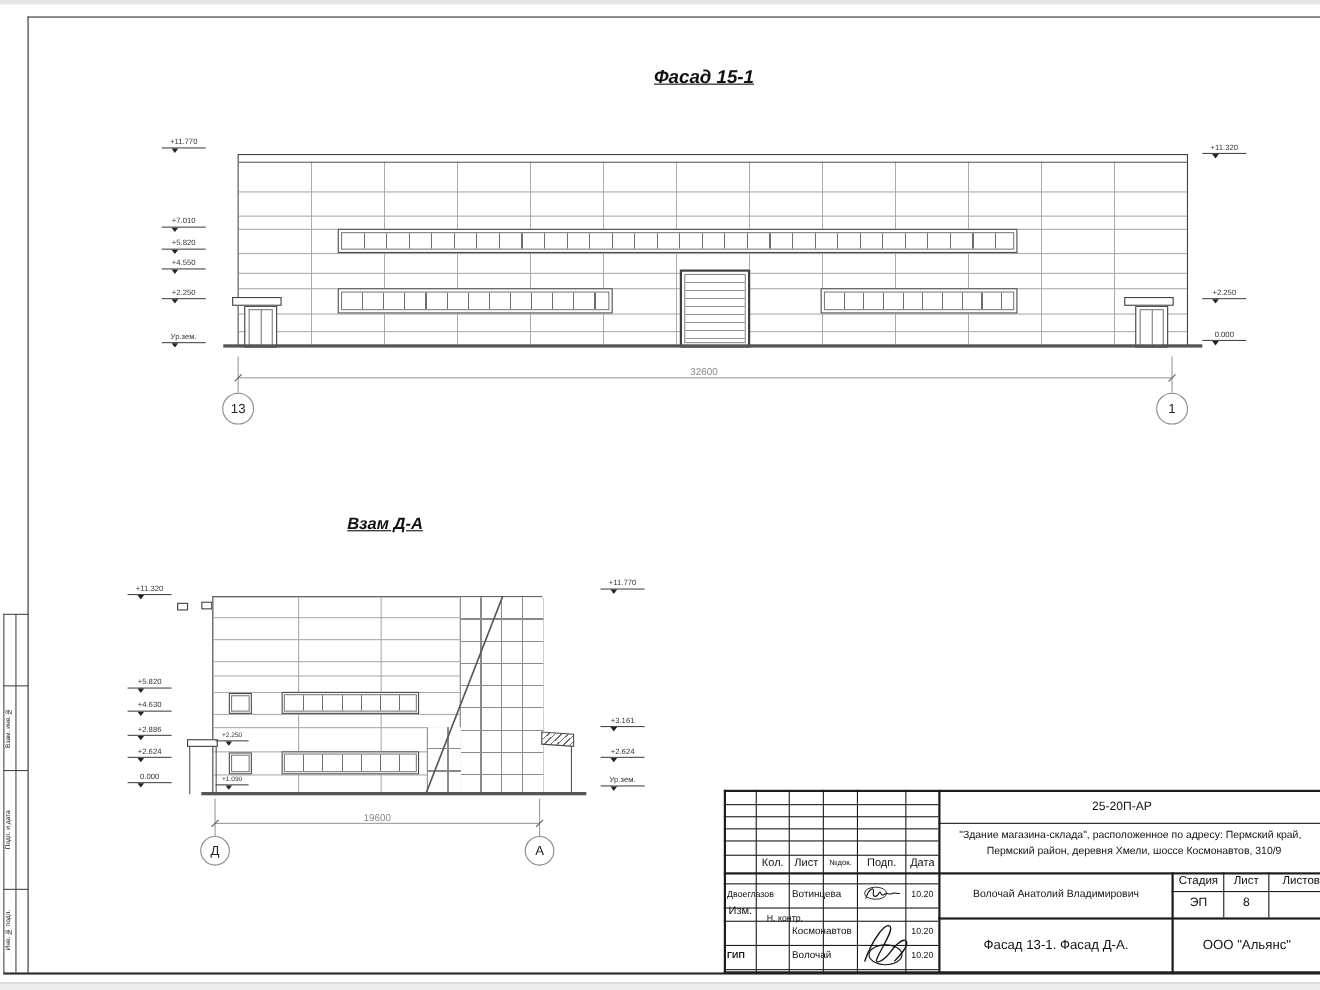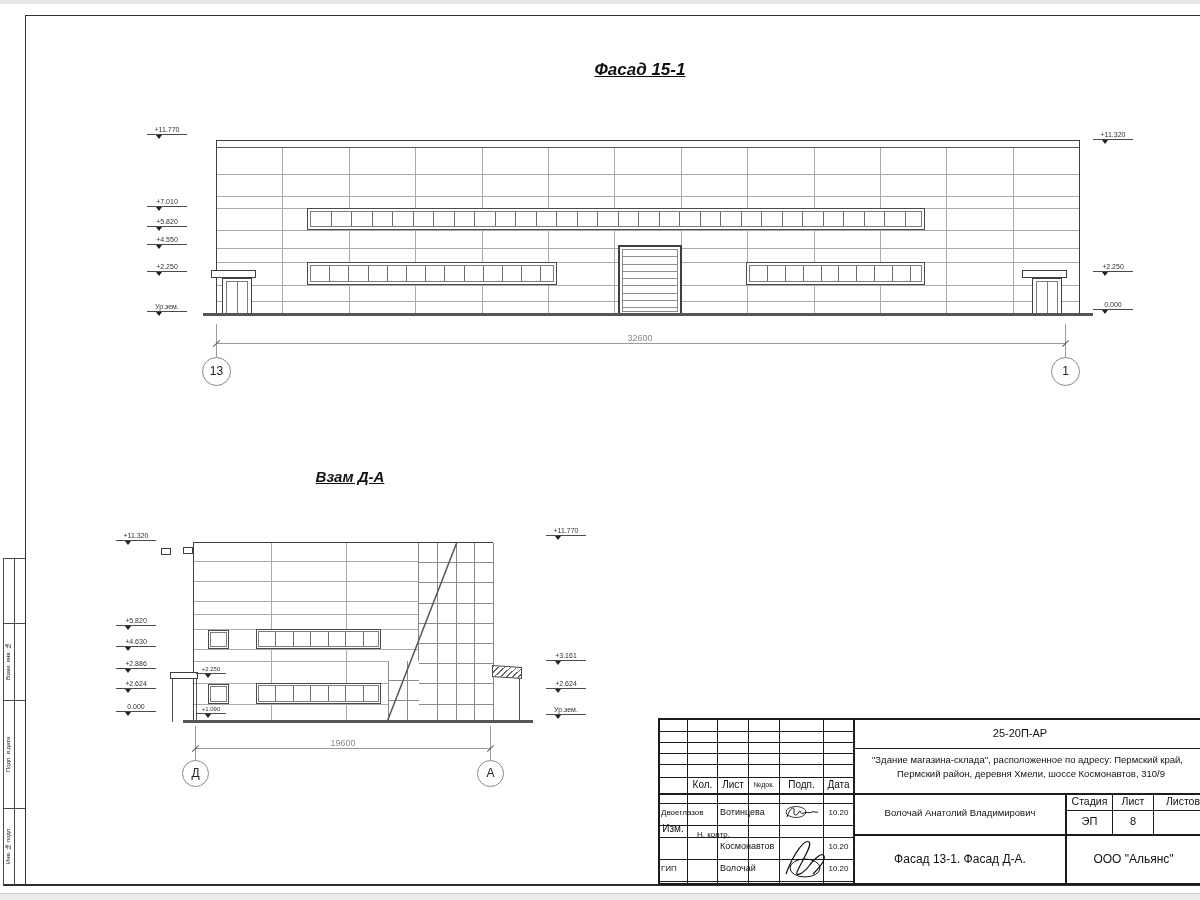--- a/index.html
+++ b/index.html
@@ -327,21 +327,21 @@
   <div class="tb-text c" style="left:166px;top:61px;width:29px;font-size:10px;">Дата</div>
 
   <div class="tb-text" style="left:3px;top:90px;width:56px;font-size:8px;">Двоеглазов</div>
   <div class="tb-text" style="left:62px;top:89px;width:58px;font-size:9px;">Вотинцева</div>
   <div class="tb-text c" style="left:166px;top:90px;width:29px;font-size:8px;">10.20</div>
 
   <div class="tb-text" style="left:3px;top:112px;width:56px;font-size:8px;margin-left:36px;">Н. контр.</div>
   <div class="tb-text" style="left:62px;top:123px;width:58px;font-size:9px;">Космонавтов</div>
   <div class="tb-text c" style="left:166px;top:124px;width:29px;font-size:8px;">10.20</div>
 
-  <div class="tb-text" style="left:3px;top:146px;width:56px;font-size:8px;">ГИП</div>
+  <div class="tb-text" style="left:3px;top:146px;width:56px;font-size:8px;font-weight:bold;">ГИП</div>
   <div class="tb-text" style="left:62px;top:145px;width:58px;font-size:9px;">Волочай</div>
   <div class="tb-text c" style="left:166px;top:146px;width:29px;font-size:8px;">10.20</div>
 
   <svg class="abs" style="left:125px;top:86px;" width="38" height="18" viewBox="0 0 38 18">
     <path d="M4 13 C7 3 12 2 11 7 C10 12 14 12 16 8 C18 4 17 12 21 9 C24 7 25 10 29 8 C31 7 33 9 35 8" stroke="#111" fill="none" stroke-width="1"></path>
     <ellipse cx="13" cy="8" rx="10" ry="5.5" stroke="#111" fill="none" stroke-width="0.8"></ellipse>
   </svg>
   <svg class="abs" style="left:120px;top:116px;" width="52" height="48" viewBox="0 0 52 48">
     <path d="M8 40 C16 18 27 5 31 8 C35 11 23 28 19 38 C17 43 25 40 31 32 C37 24 44 18 46 22 C48 26 39 36 35 40" stroke="#111" fill="none" stroke-width="1.2"></path>
     <ellipse cx="27" cy="34" rx="15" ry="9" stroke="#111" fill="none" stroke-width="1"></ellipse>

